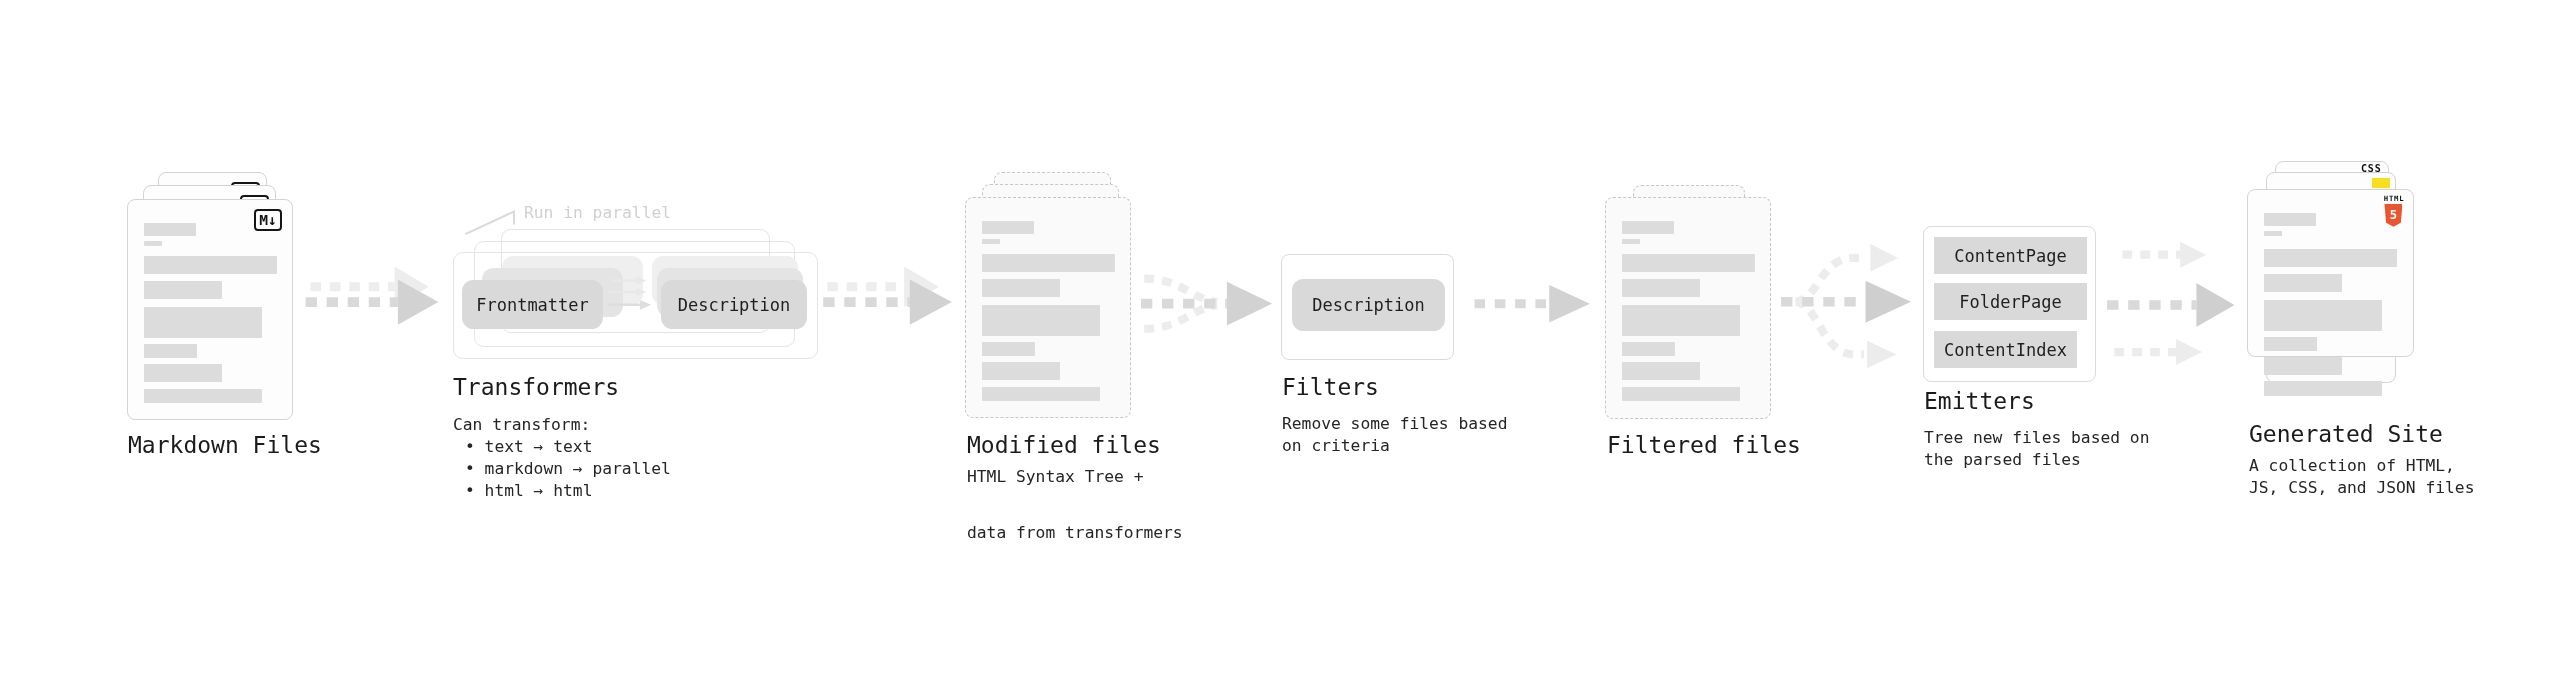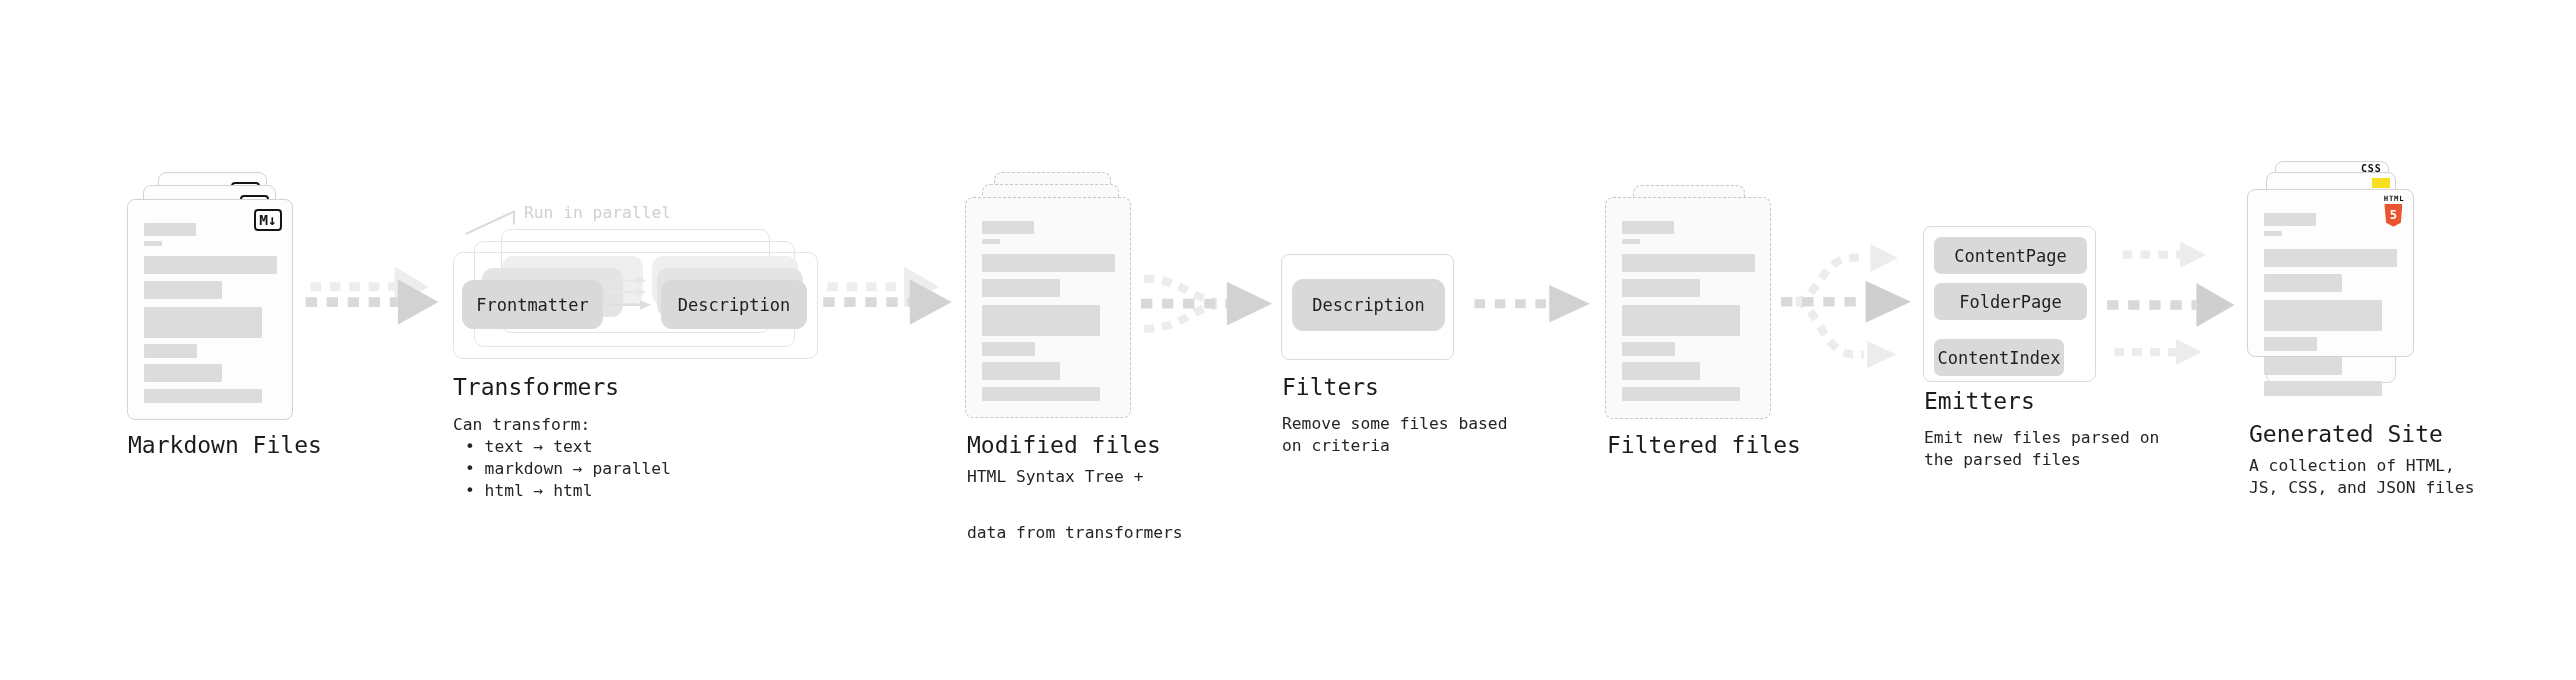--- a/index.html
+++ b/index.html
@@ -33,21 +33,21 @@
   
   .outline-box{position:absolute;border:1.6px solid #e4e4e4;border-radius:9.8px;box-sizing:border-box;background:transparent;}
   .panel-box{position:absolute;border:1.6px solid #dbdbdb;border-radius:8.1px;background:#ffffff;box-sizing:border-box;}
   .node-btn{
     position:absolute;background:#d9d9d9;border-radius:11.4px;box-sizing:border-box;
     display:flex;align-items:center;justify-content:center;
     font-size:17px;color:#1f1f1f;white-space:nowrap;
   }
   .ghost1{background:#e4e4e4;}
   .ghost2{background:#efefef;}
-  .emit-btn{border-radius:7px;}
+  .emit-btn{border-radius:0;}
   
   .css-badge{position:absolute;top:3.3px;right:6.5px;text-align:center;}
   .css-badge .css-word{font-size:10px;font-weight:bold;letter-spacing:0.8px;color:#111;line-height:7.3px;}
   .css-badge .css-bar{width:16.3px;height:3.3px;background:#2563eb;margin-top:1.6px;}
   .js-badge{position:absolute;top:4.9px;right:4.9px;width:18px;height:10.6px;background:#f7df1e;}
   .html5-badge{position:absolute;top:4.9px;right:9.8px;width:19.5px;text-align:center;}
   .html5-badge .html-word{font-size:7.3px;font-weight:bold;letter-spacing:0.8px;color:#111;line-height:8.1px;}
   .html5-badge .shield{
     width:18px;height:23px;margin:0.8px auto 0;background:#e8552e;
     clip-path:polygon(0 0,100% 0,91% 82%,50% 100%,9% 82%);
@@ -205,25 +205,25 @@
   </svg>
 
   <div>
     <div class="panel-box" style="left:1923px;top:226px;width:173px;height:156px;"></div>
     <div class="node-btn emit-btn" style="left:1934px;top:237px;width:153px;height:37px;">
       <span>ContentPage</span>
     </div>
     <div class="node-btn emit-btn" style="left:1934px;top:283px;width:153px;height:37px;">
       <span>FolderPage</span>
     </div>
-    <div class="node-btn emit-btn" style="left:1934px;top:339px;width:130px;height:37px;">
+    <div class="node-btn emit-btn" style="left:1934px;top:331px;width:143px;height:37px;">
       <span>ContentIndex</span>
     </div>
     <div class="stage-title" style="left:1924px;top:388px;">Emitters</div>
-    <div class="stage-desc" style="left:1924px;top:427px;">Emit new files parsed on</div>
+    <div class="stage-desc" style="left:1924px;top:427px;">Tree new files based on</div>
     <div class="stage-desc" style="left:1924px;top:449px;">the parsed files</div>
   </div>
 
   <svg style="left:2103px;top:236px;" width="138" height="138" viewBox="0 0 170 170">
     <line x1="24" y1="23" x2="95" y2="23" stroke="#ececec" stroke-width="10" stroke-dasharray="12 10"></line>
     <polygon points="95,7 127,23 95,39" fill="#ececec"></polygon>
     <line x1="5" y1="85" x2="115" y2="85" stroke="#d9d9d9" stroke-width="12" stroke-dasharray="14 12"></line>
     <polygon points="115,58 162,85 115,112" fill="#cfcfcf"></polygon>
     <line x1="14" y1="143" x2="90" y2="143" stroke="#ececec" stroke-width="10" stroke-dasharray="12 10"></line>
     <polygon points="90,127 122,143 90,159" fill="#ececec"></polygon>

